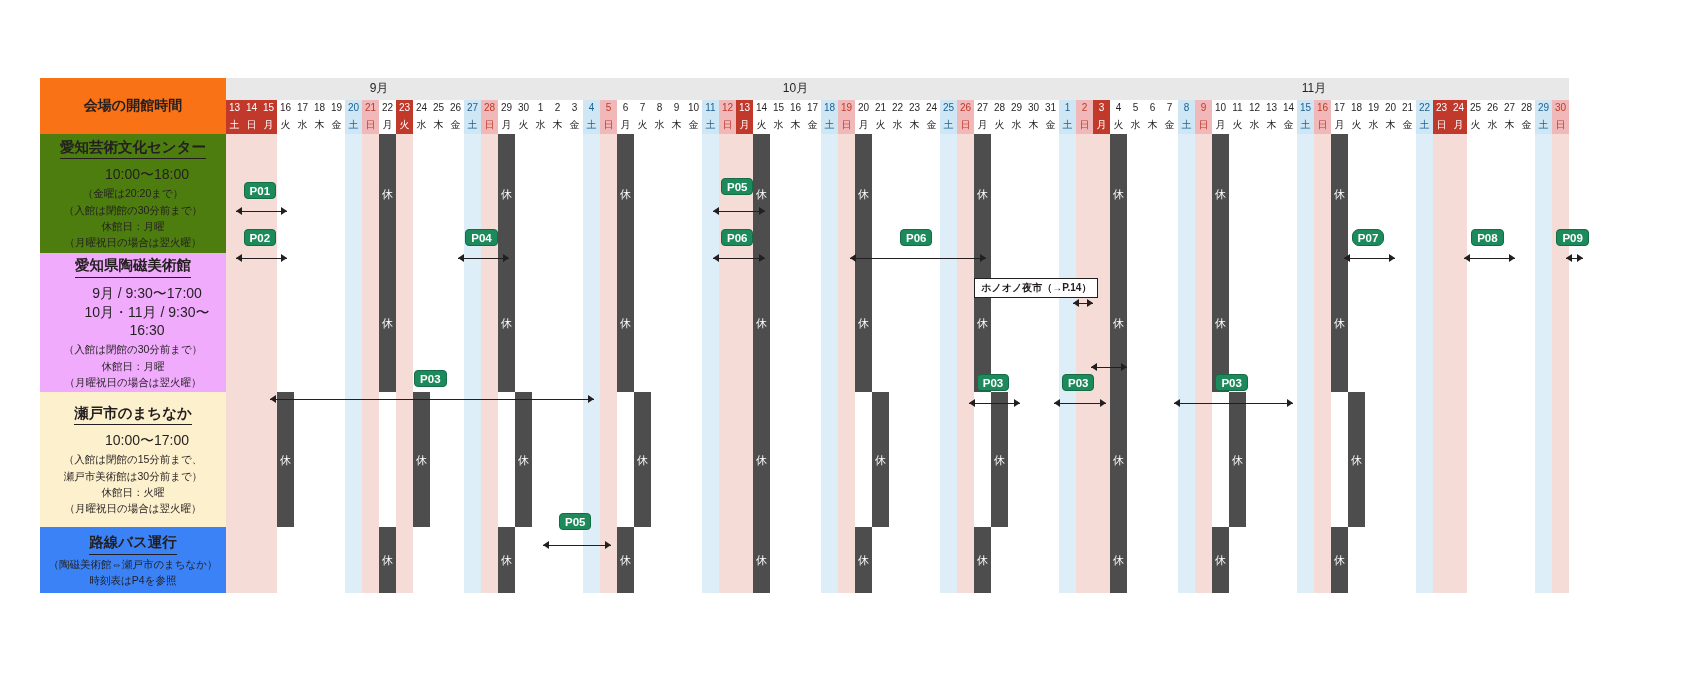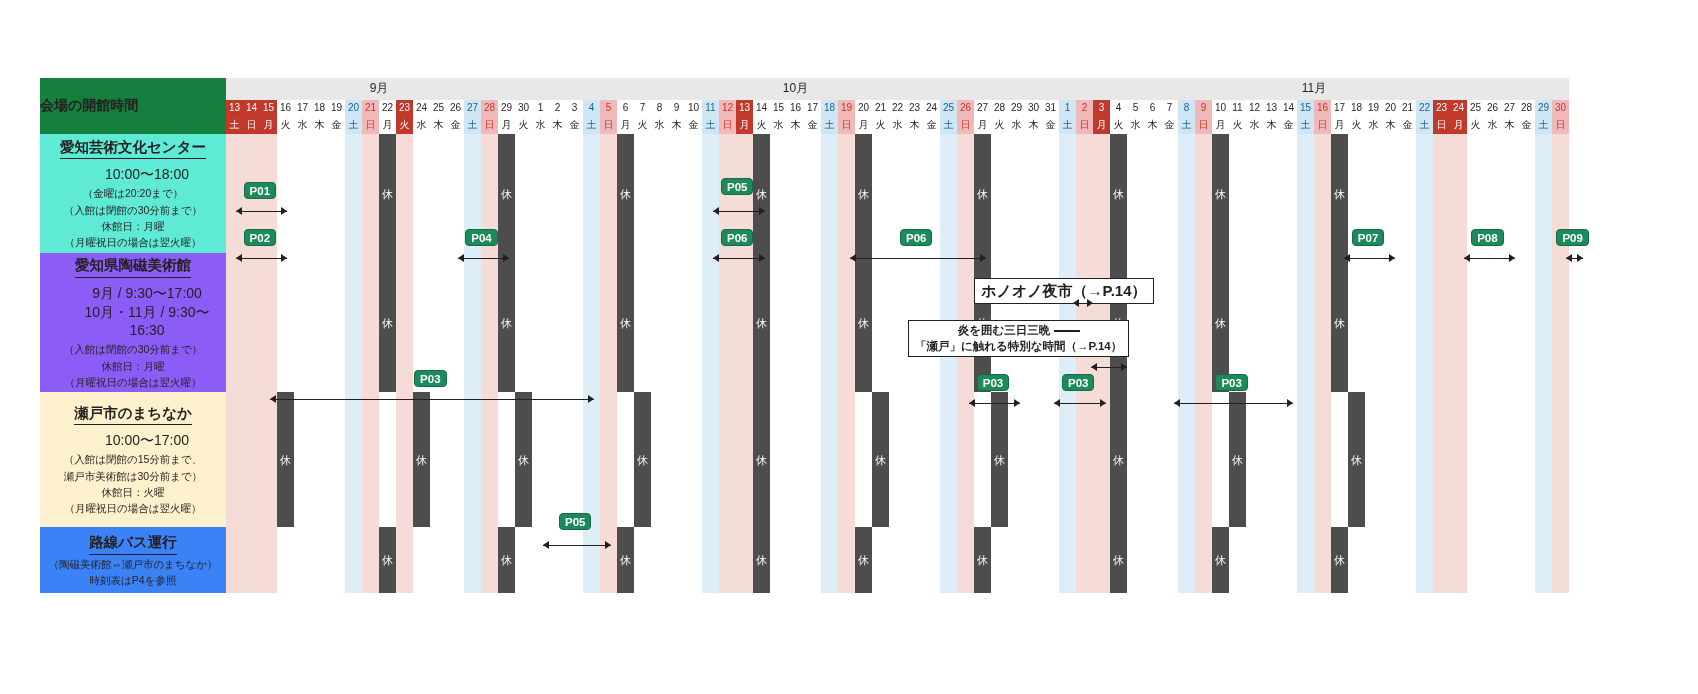--- a/index.html
+++ b/index.html
@@ -32,21 +32,21 @@
 
   .vcol{width:186px;}
   .daycol{width:17px;}
 
   
   .monthband{
     height:18px;background:#e8e8e8;border:1px solid #9a9a9a;
     text-align:center;font-size:12px;color:#231f20;
   }
   .corner-label{
-    border:1px solid #9a9a9a;background:#15803d;text-align:left;
+    border:1px solid #9a9a9a;background:#f97316;text-align:center;
     font-size:14px;font-weight:bold;height:56px;vertical-align:middle;
   }
   
   .dnum{
     height:14px;text-align:center;font-size:10px;border:1px solid #bcbcbc;
     color:#231f20;background:#ffffff;line-height:14px;
   }
   .dwk{
     height:14px;text-align:center;font-size:10px;border:1px solid #bcbcbc;
     color:#231f20;background:#ffffff;line-height:14px;
@@ -54,22 +54,22 @@
   .sat{background:#cfe7f5;color:#1b5f8e;}
   .sun{background:#f0b8b8;color:#c0392b;}
   .hol{background:#c0392b;color:#ffffff;}
   .holw{background:#c0392b;color:#ffffff;}
 
   
   .venue{
     border:1px solid #9a9a9a;text-align:center;vertical-align:middle;
     padding:4px 6px;line-height:1.35;
   }
-  .v1{background:#5eead4;}
-  .v2{background:#8b5cf6;}
+  .v1{background:#4d7c0f;}
+  .v2{background:#f0abfc;}
   .v3{background:#fdf0cd;}
   .v4{background:#3b82f6;}
   .vname{font-size:14.5px;font-weight:bold;border-bottom:1px solid #231f20;display:inline-block;padding-bottom:1px;}
   .vtime{font-size:14px;margin-top:6px;margin-left:28px;}
   .vsmall{font-size:10.5px;margin-top:2px;}
 
   
   .dcell{border-left:1px solid #d9d9d9;border-right:1px solid #d9d9d9;position:relative;}
   .r1{height:119px;}
   .r2{height:139px;}
@@ -91,21 +91,21 @@
     border:1px solid #156b46;
   }
   .arrow{position:absolute;height:11px;}
   .arrow .ln{position:absolute;left:0;right:0;top:5px;height:1.4px;background:#231f20;}
   .arrow .lh,.arrow .rh{position:absolute;top:1px;width:0;height:0;border-top:4.5px solid transparent;border-bottom:4.5px solid transparent;}
   .arrow .lh{left:0;border-right:6px solid #231f20;}
   .arrow .rh{right:0;border-left:6px solid #231f20;}
 
   .eventbox{
     position:absolute;background:#ffffff;border:1px solid #231f20;
-    font-size:15px;font-weight:bold;text-align:center;padding:2px 6px;
+    font-size:10px;font-weight:bold;text-align:center;padding:2px 6px;
     white-space:nowrap;line-height:1.35;
   }
   .eventbox.two{font-size:11.5px;}
 </style>
 </head>
 <body>
 
 <div id="title-row">
 </div>
 
@@ -714,21 +714,21 @@
       <span class="lh"></span>
       <span class="ln"></span>
       <span class="rh"></span>
     </div>
     <div class="pbadge" style="left: 892px; top: 229px;">P06</div>
     <div class="arrow" style="left: 841.8px; top: 253px; width: 136.4px;">
       <span class="lh"></span>
       <span class="ln"></span>
       <span class="rh"></span>
     </div>
-    <div class="pbadge" style="left: 1343.83px; top: 229px;">P07</div>
+    <div class="pbadge" style="left: 1343.83px; top: 229px; border-radius: 7px;">P07</div>
     <div class="arrow" style="left: 1336.25px; top: 253px; width: 51.15px;">
       <span class="lh"></span>
       <span class="ln"></span>
       <span class="rh"></span>
     </div>
     <div class="pbadge" style="left: 1463.17px; top: 229px;">P08</div>
     <div class="arrow" style="left: 1455.6px; top: 253px; width: 51.15px;">
       <span class="lh"></span>
       <span class="ln"></span>
       <span class="rh"></span>
@@ -768,22 +768,18 @@
       <span class="lh"></span>
       <span class="ln"></span>
       <span class="rh"></span>
     </div>
     <div class="eventbox" style="left: 966.2px; top: 278px;">ホノオノ夜市（→P.14）</div>
     <div class="arrow" style="left: 1065.45px; top: 298px; width: 20px;">
       <span class="lh"></span>
       <span class="ln"></span>
       <span class="rh"></span>
     </div>
-    <div class="eventbox two" style="left: 900px; top: 320px;">
-      <div>炎を囲む三日三晩 <span style="display:inline-block;width:26px;border-top:2px solid #231f20;vertical-align:middle"></span></div>
-      <div>「瀬戸」に触れる特別な時間（→P.14）</div>
-    </div>
     <div class="arrow" style="left: 1082.5px; top: 362px; width: 36px;">
       <span class="lh"></span>
       <span class="ln"></span>
       <span class="rh"></span>
     </div>
   </div>
 
 </body></html>

